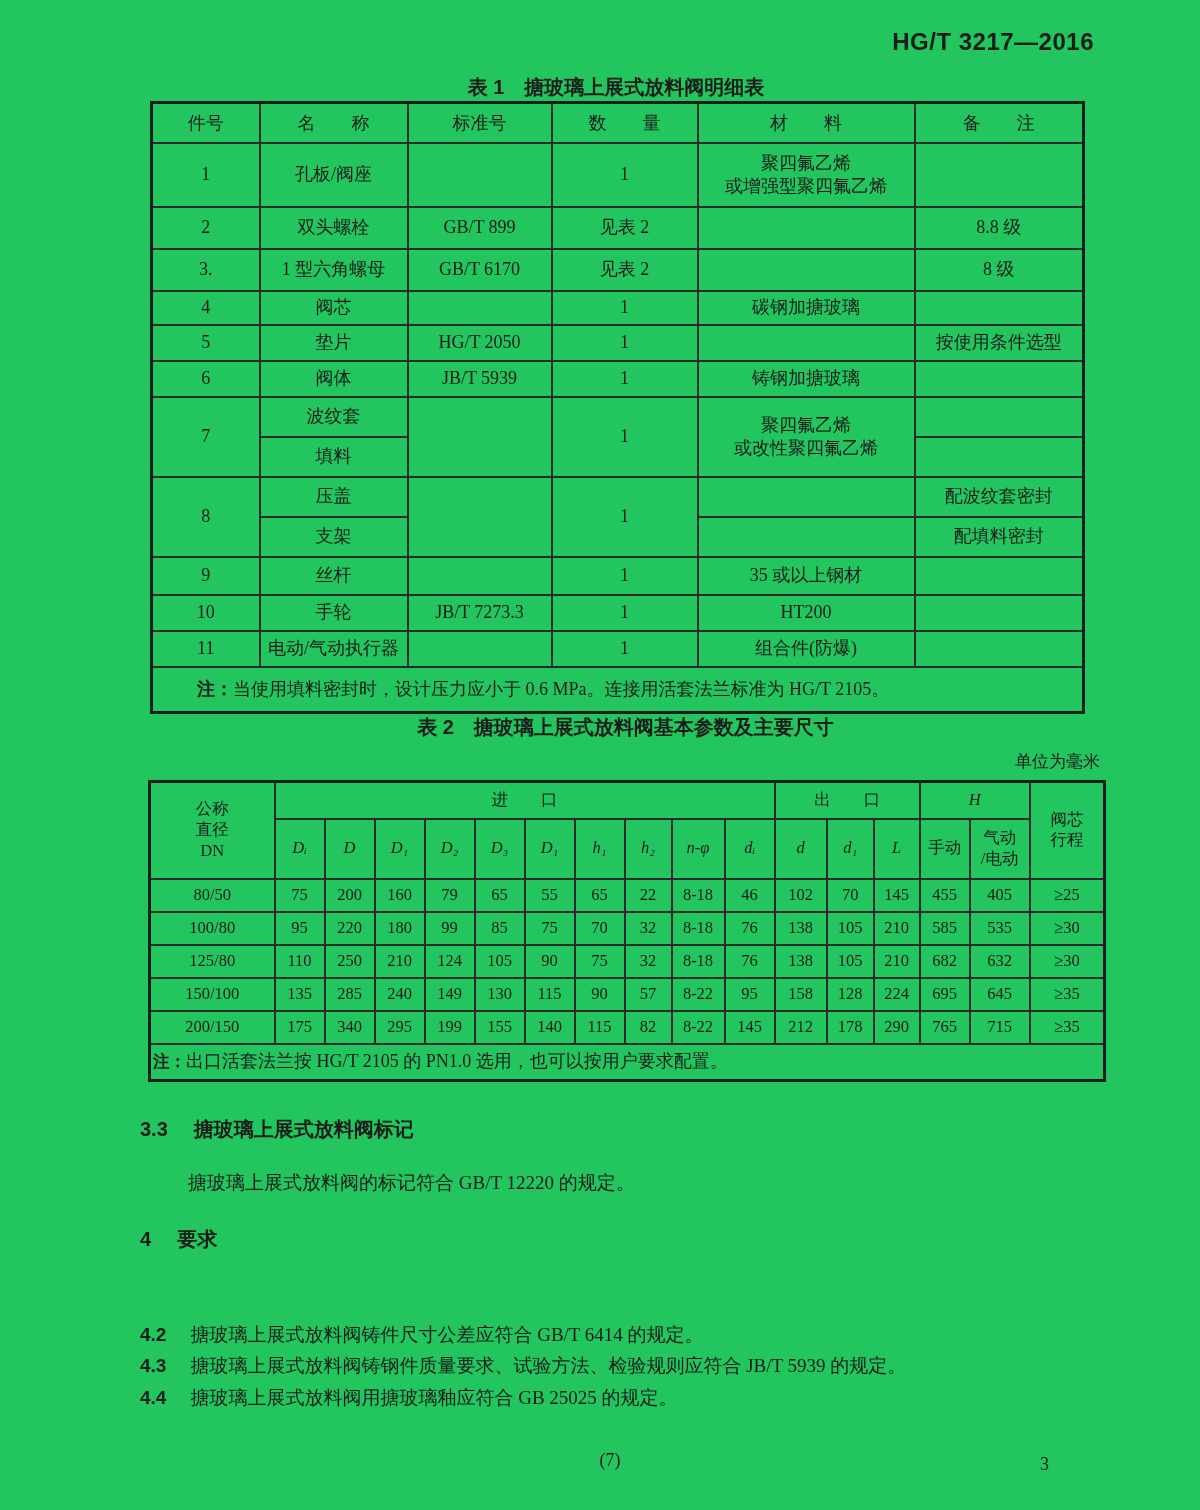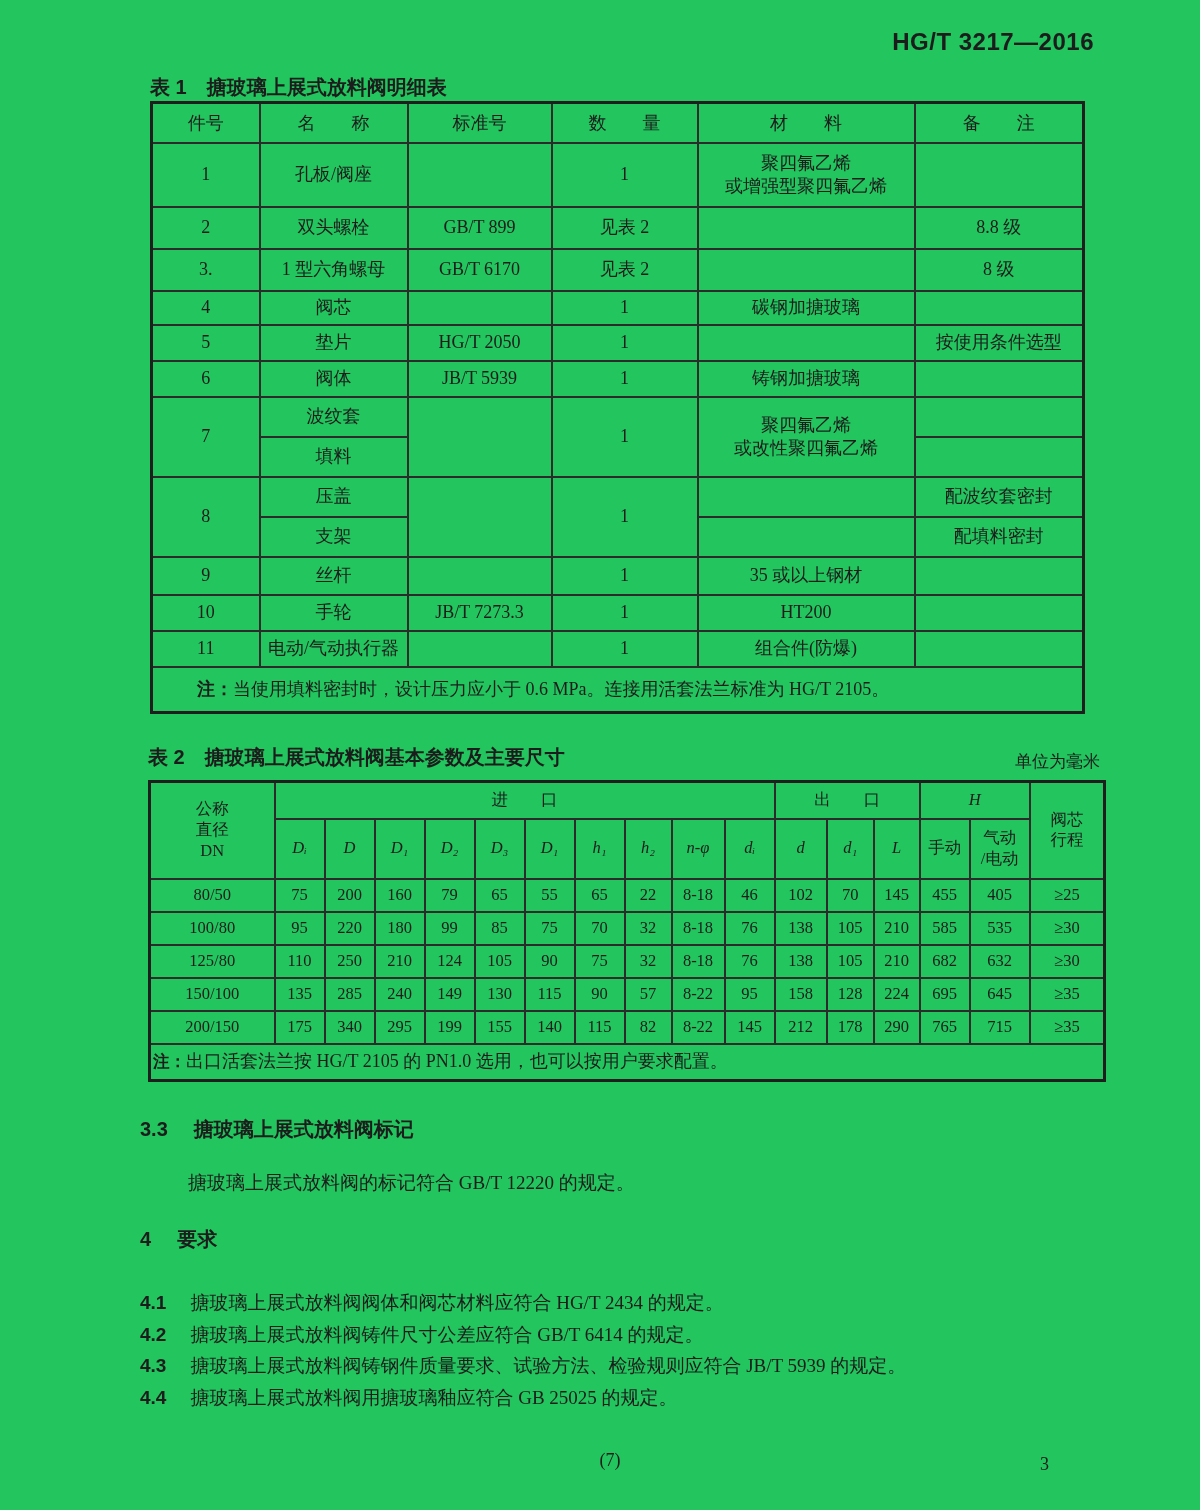--- a/index.html
+++ b/index.html
@@ -9,26 +9,26 @@
     background:#22c55e; color:#1c1c1c;
     font-family:"Liberation Serif","DejaVu Serif",serif;
     overflow:hidden;
   }
   .doc-code {
     position:absolute; top:28px; right:106px;
     font-family:"Liberation Sans","DejaVu Sans",sans-serif;
     font-weight:bold; font-size:24px; letter-spacing:0.5px;
   }
   .tbl-title {
-    position:absolute; 
+    position:absolute; text-align:center;
     font-family:"Liberation Sans","DejaVu Sans",sans-serif;
     font-weight:bold; font-size:20px;
   }
   .t1-title { top:74px; left:150px; width:932px; }
-  .t2-title { top:714px; left:148px; width:955px;margin-top:30px; }
+  .t2-title { top:714px; left:148px; width:955px; }
   .unit-label { position:absolute; top:750px; right:100px; font-size:17px; }
 
   table { border-collapse:collapse; table-layout:fixed;border-radius:11px; }
   .t1 { position:absolute; top:101px; left:150px; width:932px; border:3px solid #1e1e1e; }
   .t2 { position:absolute; top:780px; left:148px; width:955px; border:3px solid #1e1e1e; }
   td, th {
     border:2px solid #2b2b2b; text-align:center; vertical-align:middle;
     padding:2px 4px; font-size:18px; font-weight:normal; line-height:1.25;
     overflow:hidden;
   }
@@ -349,23 +349,20 @@
 
   <div class="sec-head" style="top:1116px">
     <span class="sec-num">3.3</span><span>搪玻璃上展式放料阀标记</span>
   </div>
   <div class="body-para" style="top:1170px">搪玻璃上展式放料阀的标记符合 GB/T 12220 的规定。</div>
 
   <div class="sec-head" style="top:1226px">
     <span class="sec-num">4</span><span>要求</span>
   </div>
 
-  <div class="req-item" style="top:1290px">
-    <span class="sec-num">4.1</span><span>搪玻璃上展式放料阀阀体和阀芯材料应符合 HG/T 2434 的规定。</span>
-  </div>
   <div class="req-item" style="top:1322px">
     <span class="sec-num">4.2</span><span>搪玻璃上展式放料阀铸件尺寸公差应符合 GB/T 6414 的规定。</span>
   </div>
   <div class="req-item" style="top:1353px">
     <span class="sec-num">4.3</span><span>搪玻璃上展式放料阀铸钢件质量要求、试验方法、检验规则应符合 JB/T 5939 的规定。</span>
   </div>
   <div class="req-item" style="top:1385px">
     <span class="sec-num">4.4</span><span>搪玻璃上展式放料阀用搪玻璃釉应符合 GB 25025 的规定。</span>
   </div>
 

